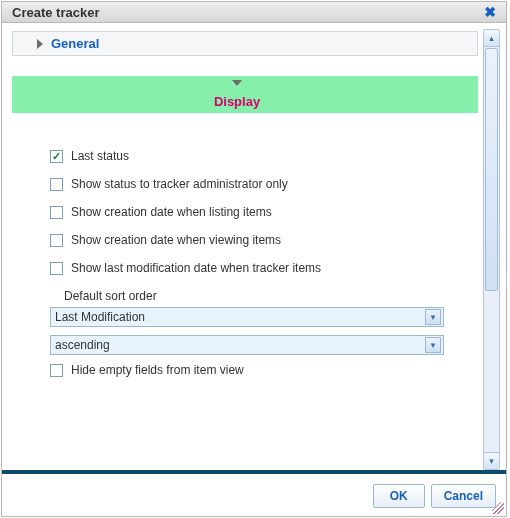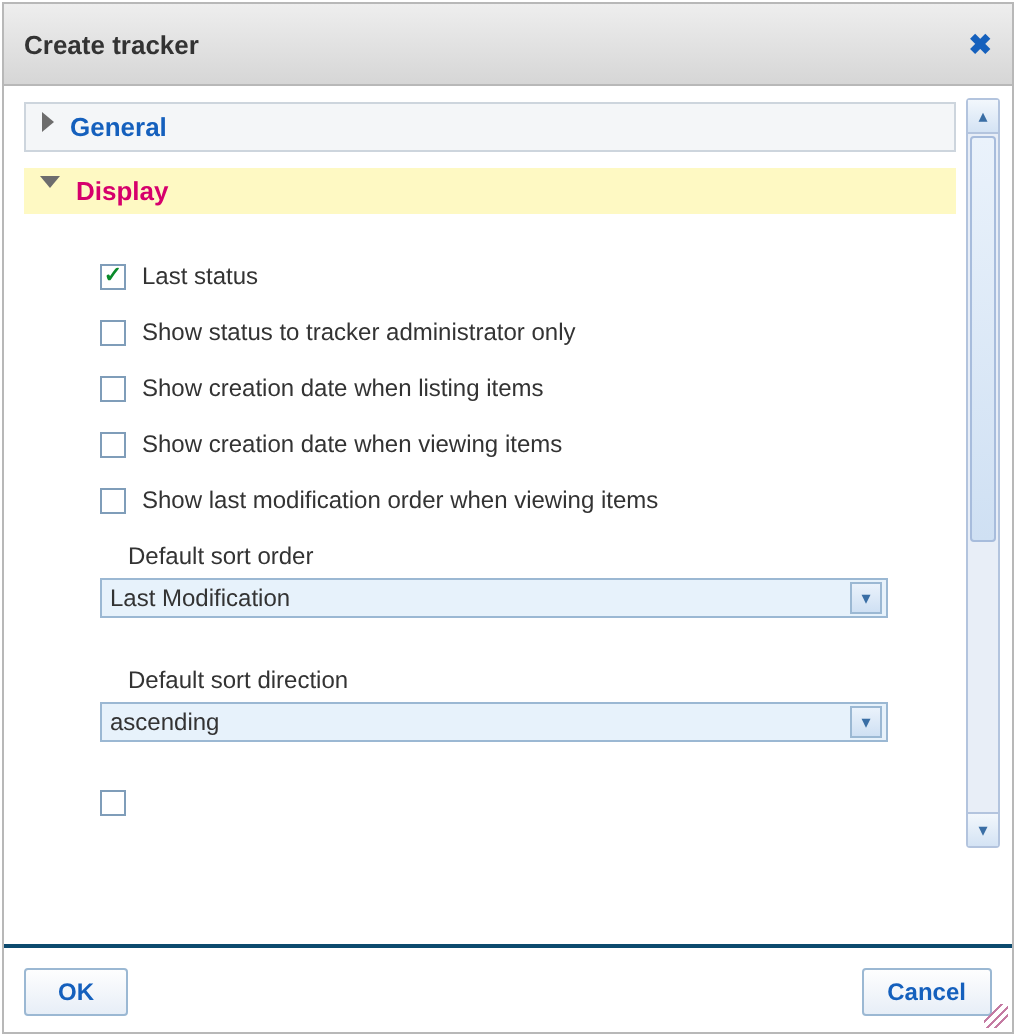--- a/index.html
+++ b/index.html
@@ -16,21 +16,21 @@
     margin: 1px;
     border: 1px solid #b8b8b8;
     background: #fff;
     display: flex;
     flex-direction: column;
     position: relative;
   }
   .titlebar {
     background: linear-gradient(#eeeeee, #d6d6d6);
     border-bottom: 1px solid #b8b8b8;
-    padding: 12px 10px;
+    padding: 2px 10px;
     display: flex;
     align-items: center;
     justify-content: space-between;
     font-weight: bold;
     font-size: 13px;
     color: #333;
   }
   .titlebar .close {
     color: #1560bd;
     cursor: pointer;
@@ -81,26 +81,27 @@
     margin-top: 1px;
     background: linear-gradient(#eaf2fb,#cfe0f3);
     border: 1px solid #a7bcdc;
     border-radius: 2px;
     align-self: center;
   }
   .fake-scrollbar .sb-track { flex: 1 1 auto; display:flex; flex-direction:column; }
   .section {
     border: 1px solid #cdd5dd;
     background: #f4f6f8;
-    padding: 4px 8px;
-    margin-bottom: 8px;
-    display: flex;
+    padding: 4px 24px;
+    margin-bottom: 20px;
+    display: flex;
+    align-items: center;
     gap: 8px;
   }
-  .section.open { background: #fef9c3; border: none; padding-left: 8px;}
+  .section.open { background: #86efac; border: none; padding-left: 8px; flex-direction: column;}
   .section .arrow {
     display: inline-block;
     width: 0; height: 0;
   }
   .arrow.right {
     border-top: 5px solid transparent;
     border-bottom: 5px solid transparent;
     border-left: 6px solid #6d6d6d;
   }
   .arrow.down {
@@ -138,38 +139,37 @@
   }
   .select {
     width: 394px;
     height: 20px;
     border: 1px solid #9bb8d3;
     background: #e7f2fb;
     display: flex;
     align-items: center;
     justify-content: space-between;
     padding: 0 2px 0 4px;
-    margin-bottom: 24px;
+    margin-bottom: 8px;
   }
   .select .sel-btn {
     width: 16px; height: 16px;
     background: linear-gradient(#eaf2fb,#cfe0f3);
     border: 1px solid #9bb8d3;
     display: flex; align-items: center; justify-content: center;
     color: #3a6ea5;
     font-size: 9px;
   }
   .footer {
-    border-top: 2px solid #0c4a6e;
+    border-top: 4px solid #0c4a6e;
     padding: 10px 10px 8px 10px;
     display: flex;
-    justify-content: space-between;
+    justify-content: flex-end;
     gap: 6px;
     position: relative;
-    margin-top: 48px;
   }
   .btn {
     min-width: 52px;
     padding: 4px 12px;
     border: 1px solid #9bb8d3;
     background: linear-gradient(#fefefe,#e7eef7);
     color: #1560bd;
     font-weight: bold;
     font-size: 12px;
     text-align: center;
@@ -229,37 +229,37 @@
         <div class="chk-row">
           <span class="chk"></span>
           <span>Show creation date when listing items</span>
         </div>
         <div class="chk-row">
           <span class="chk"></span>
           <span>Show creation date when viewing items</span>
         </div>
         <div class="chk-row">
           <span class="chk"></span>
-          <span>Show last modification order when viewing items</span>
+          <span>Show last modification date when tracker items</span>
         </div>
 
         <div class="field-label">Default sort order</div>
         <div class="select">
           <span>Last Modification</span>
           <span class="sel-btn">▾</span>
         </div>
 
-        <div class="field-label">Default sort direction</div>
         <div class="select">
           <span>ascending</span>
           <span class="sel-btn">▾</span>
         </div>
 
         <div class="chk-row">
           <span class="chk"></span>
+          <span>Hide empty fields from item view</span>
         </div>
 
       </div>
     </div>
 
     <div class="fake-scrollbar">
       <div class="sb-btn top">▴</div>
       <div class="sb-track">
         <div class="sb-thumb"></div>
       </div>

